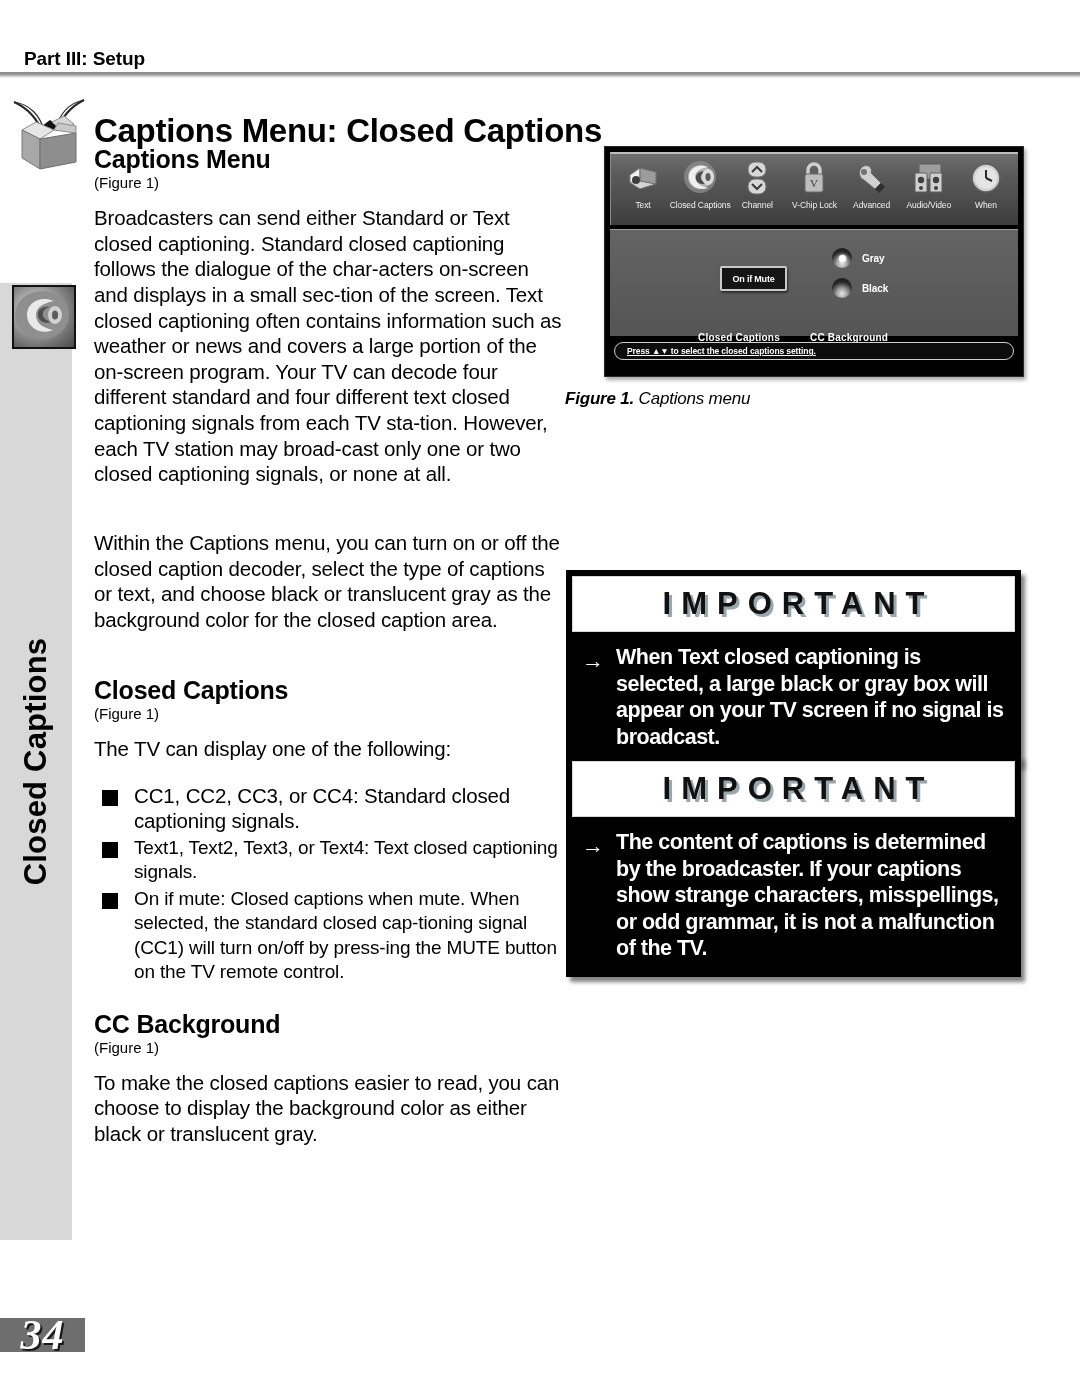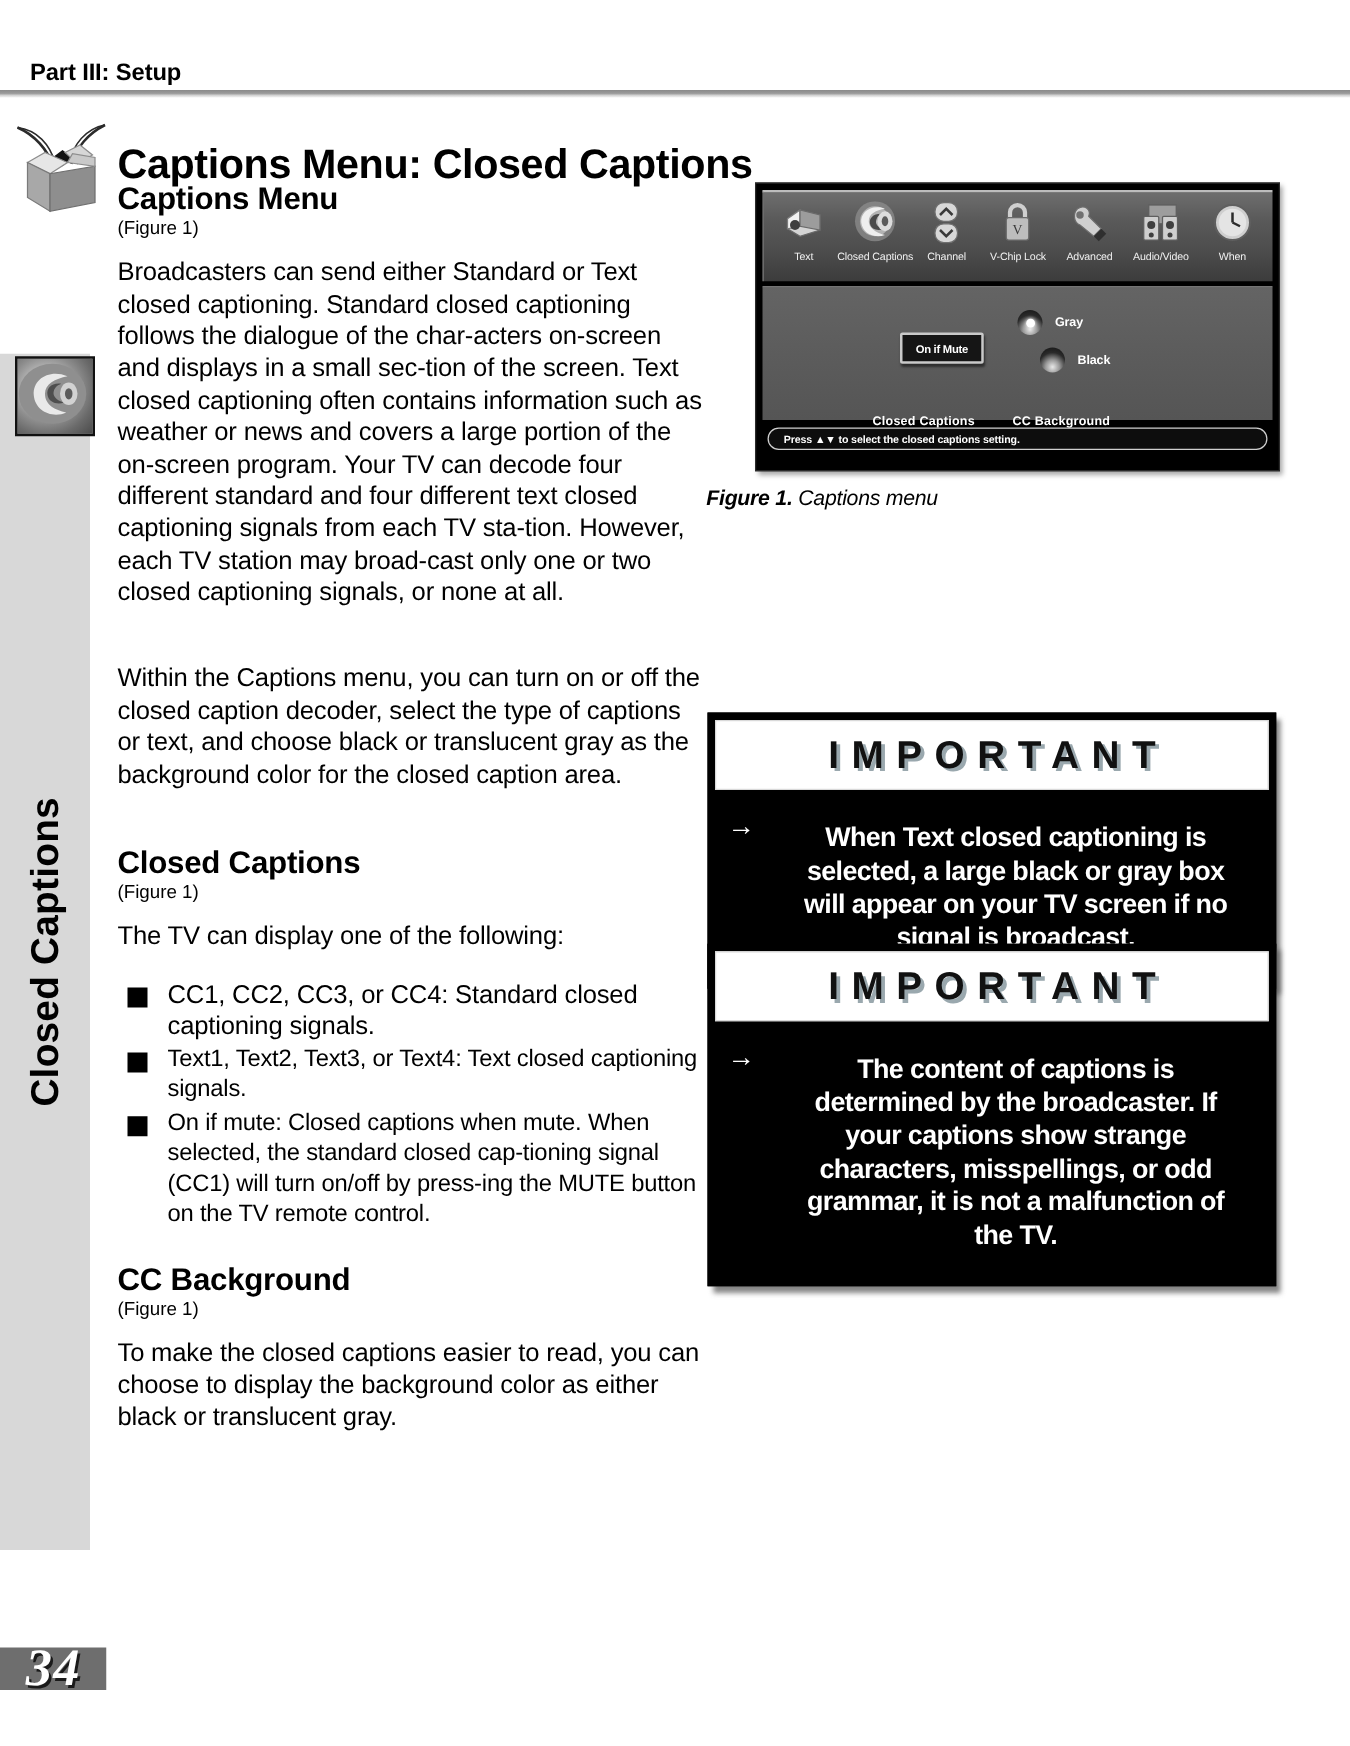--- a/index.html
+++ b/index.html
@@ -221,21 +221,21 @@
     font-size: 9px;
     color: #ffffff;
     font-weight: bold;
     letter-spacing: -0.2px;
   }
   .radio-row {
     position: absolute;
     display: flex;
     align-items: center;
   }
-  .radio-row.r1 { left: 204px; top: 18px; }
+  .radio-row.r1 { left: 222px; top: 18px; }
   .radio-row.r2 { left: 222px; top: 48px; }
   .radio {
     width: 20px; height: 20px;
     border-radius: 50%;
     background: radial-gradient(circle at 50% 78%, #e8e8e8 0%, #9a9a9a 30%, #2a2a2a 62%, #111 100%);
     display: flex; align-items: center; justify-content: center;
     flex: none;
   }
   .radio .dot {
     width: 7px; height: 7px; border-radius: 50%;
@@ -265,21 +265,21 @@
     left: 9px; right: 9px; top: 195px;
     height: 18px;
     background: #0d0d0d;
     border: 1px solid #cfcfcf;
     border-radius: 9px;
     display: flex; align-items: center;
     padding-left: 12px;
     box-sizing: border-box;
   }
   .tv-hint span {
-    font-size: 8.5px; color: #ffffff; font-weight: bold; letter-spacing: -0.1px;
+    font-size: 8.5px; color: #ffffff; font-weight: bold; letter-spacing: -0.1px; text-decoration: underline;
   }
 
   .fig-cap {
     margin-left: 2px;
     margin-top: 12px;
     font-size: 17px;
     font-style: italic;
     letter-spacing: -0.2px;
   }
   .fig-cap b { font-weight: bold; font-style: italic; }
@@ -318,27 +318,26 @@
   }
   .imp-arrow {
     position: absolute;
     left: 10px;
     top: 18px;
     color: #fff;
     font-size: 22px;
     line-height: 1;
   }
   .imp-body p {
-    margin: 13px;
+    margin: 0;
     color: #ffffff;
     font-size: 21.5px;
     font-weight: bold;
     line-height: 26.5px;
     letter-spacing: -0.5px;
-    text-align: center;
   }
 
   
   .pagenum {
     position: absolute;
     left: 0;
     top: 1318px;
     width: 85px;
     height: 34px;
     background: #6e6e6e;

